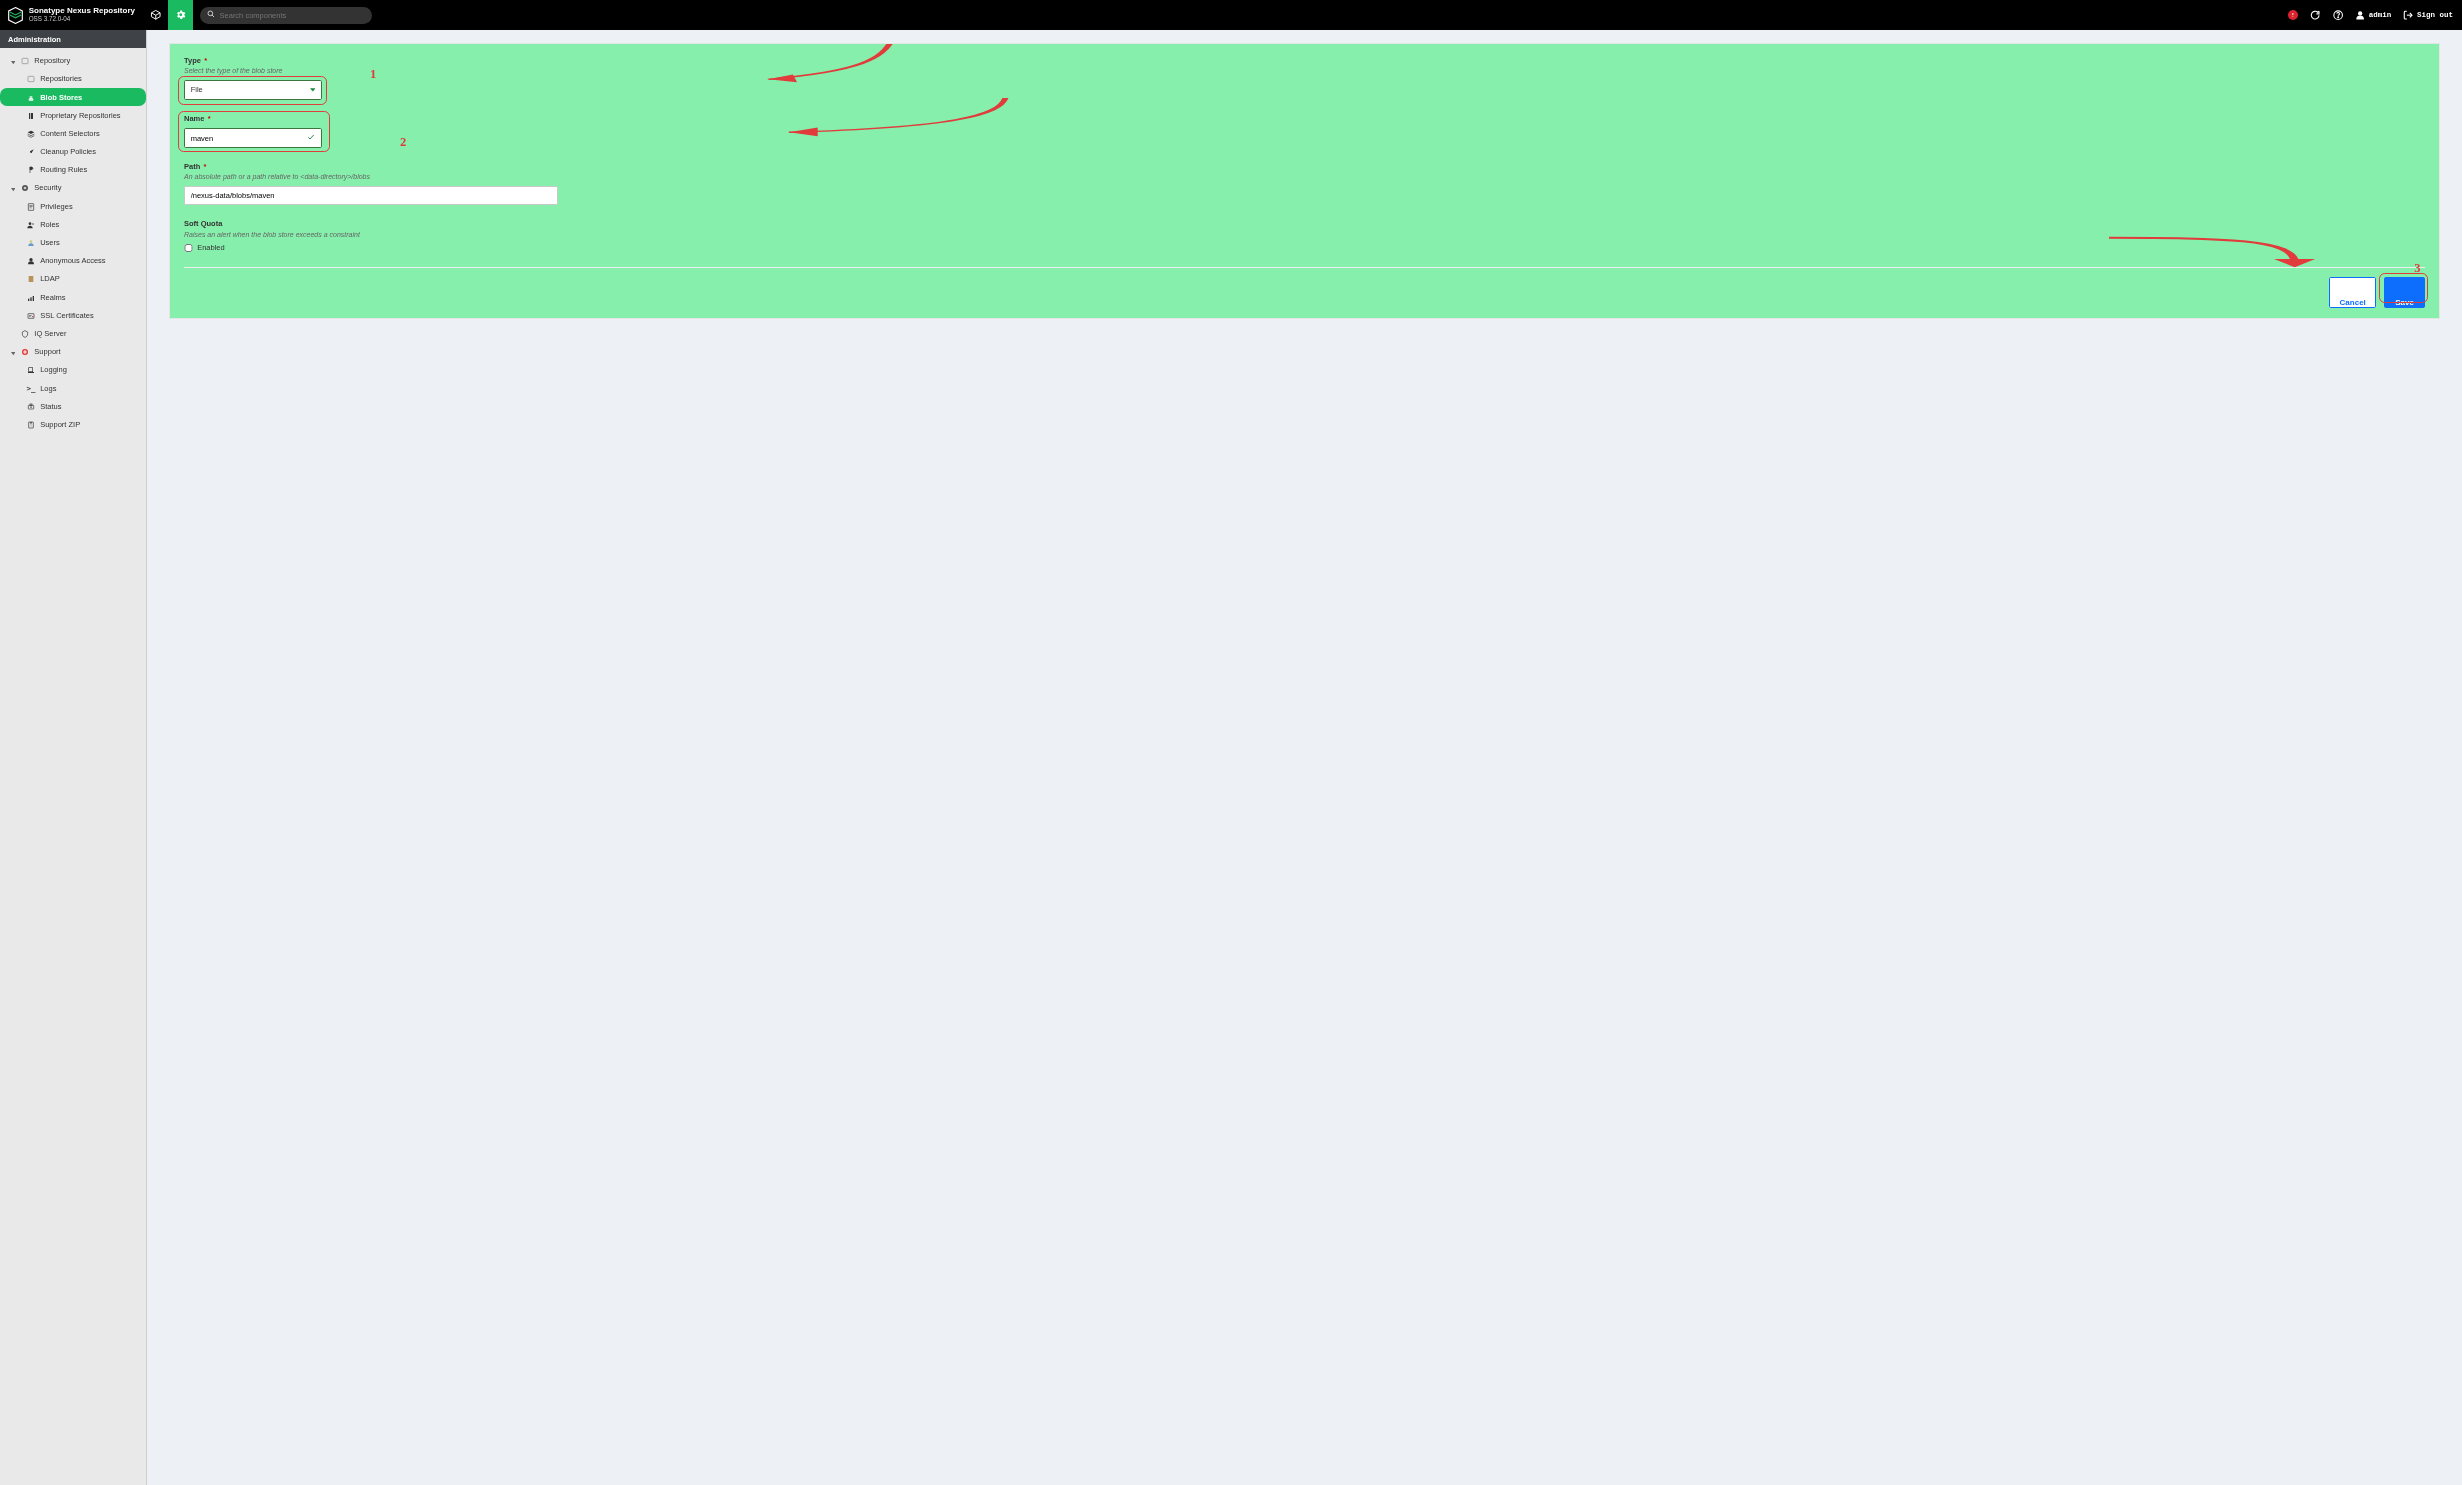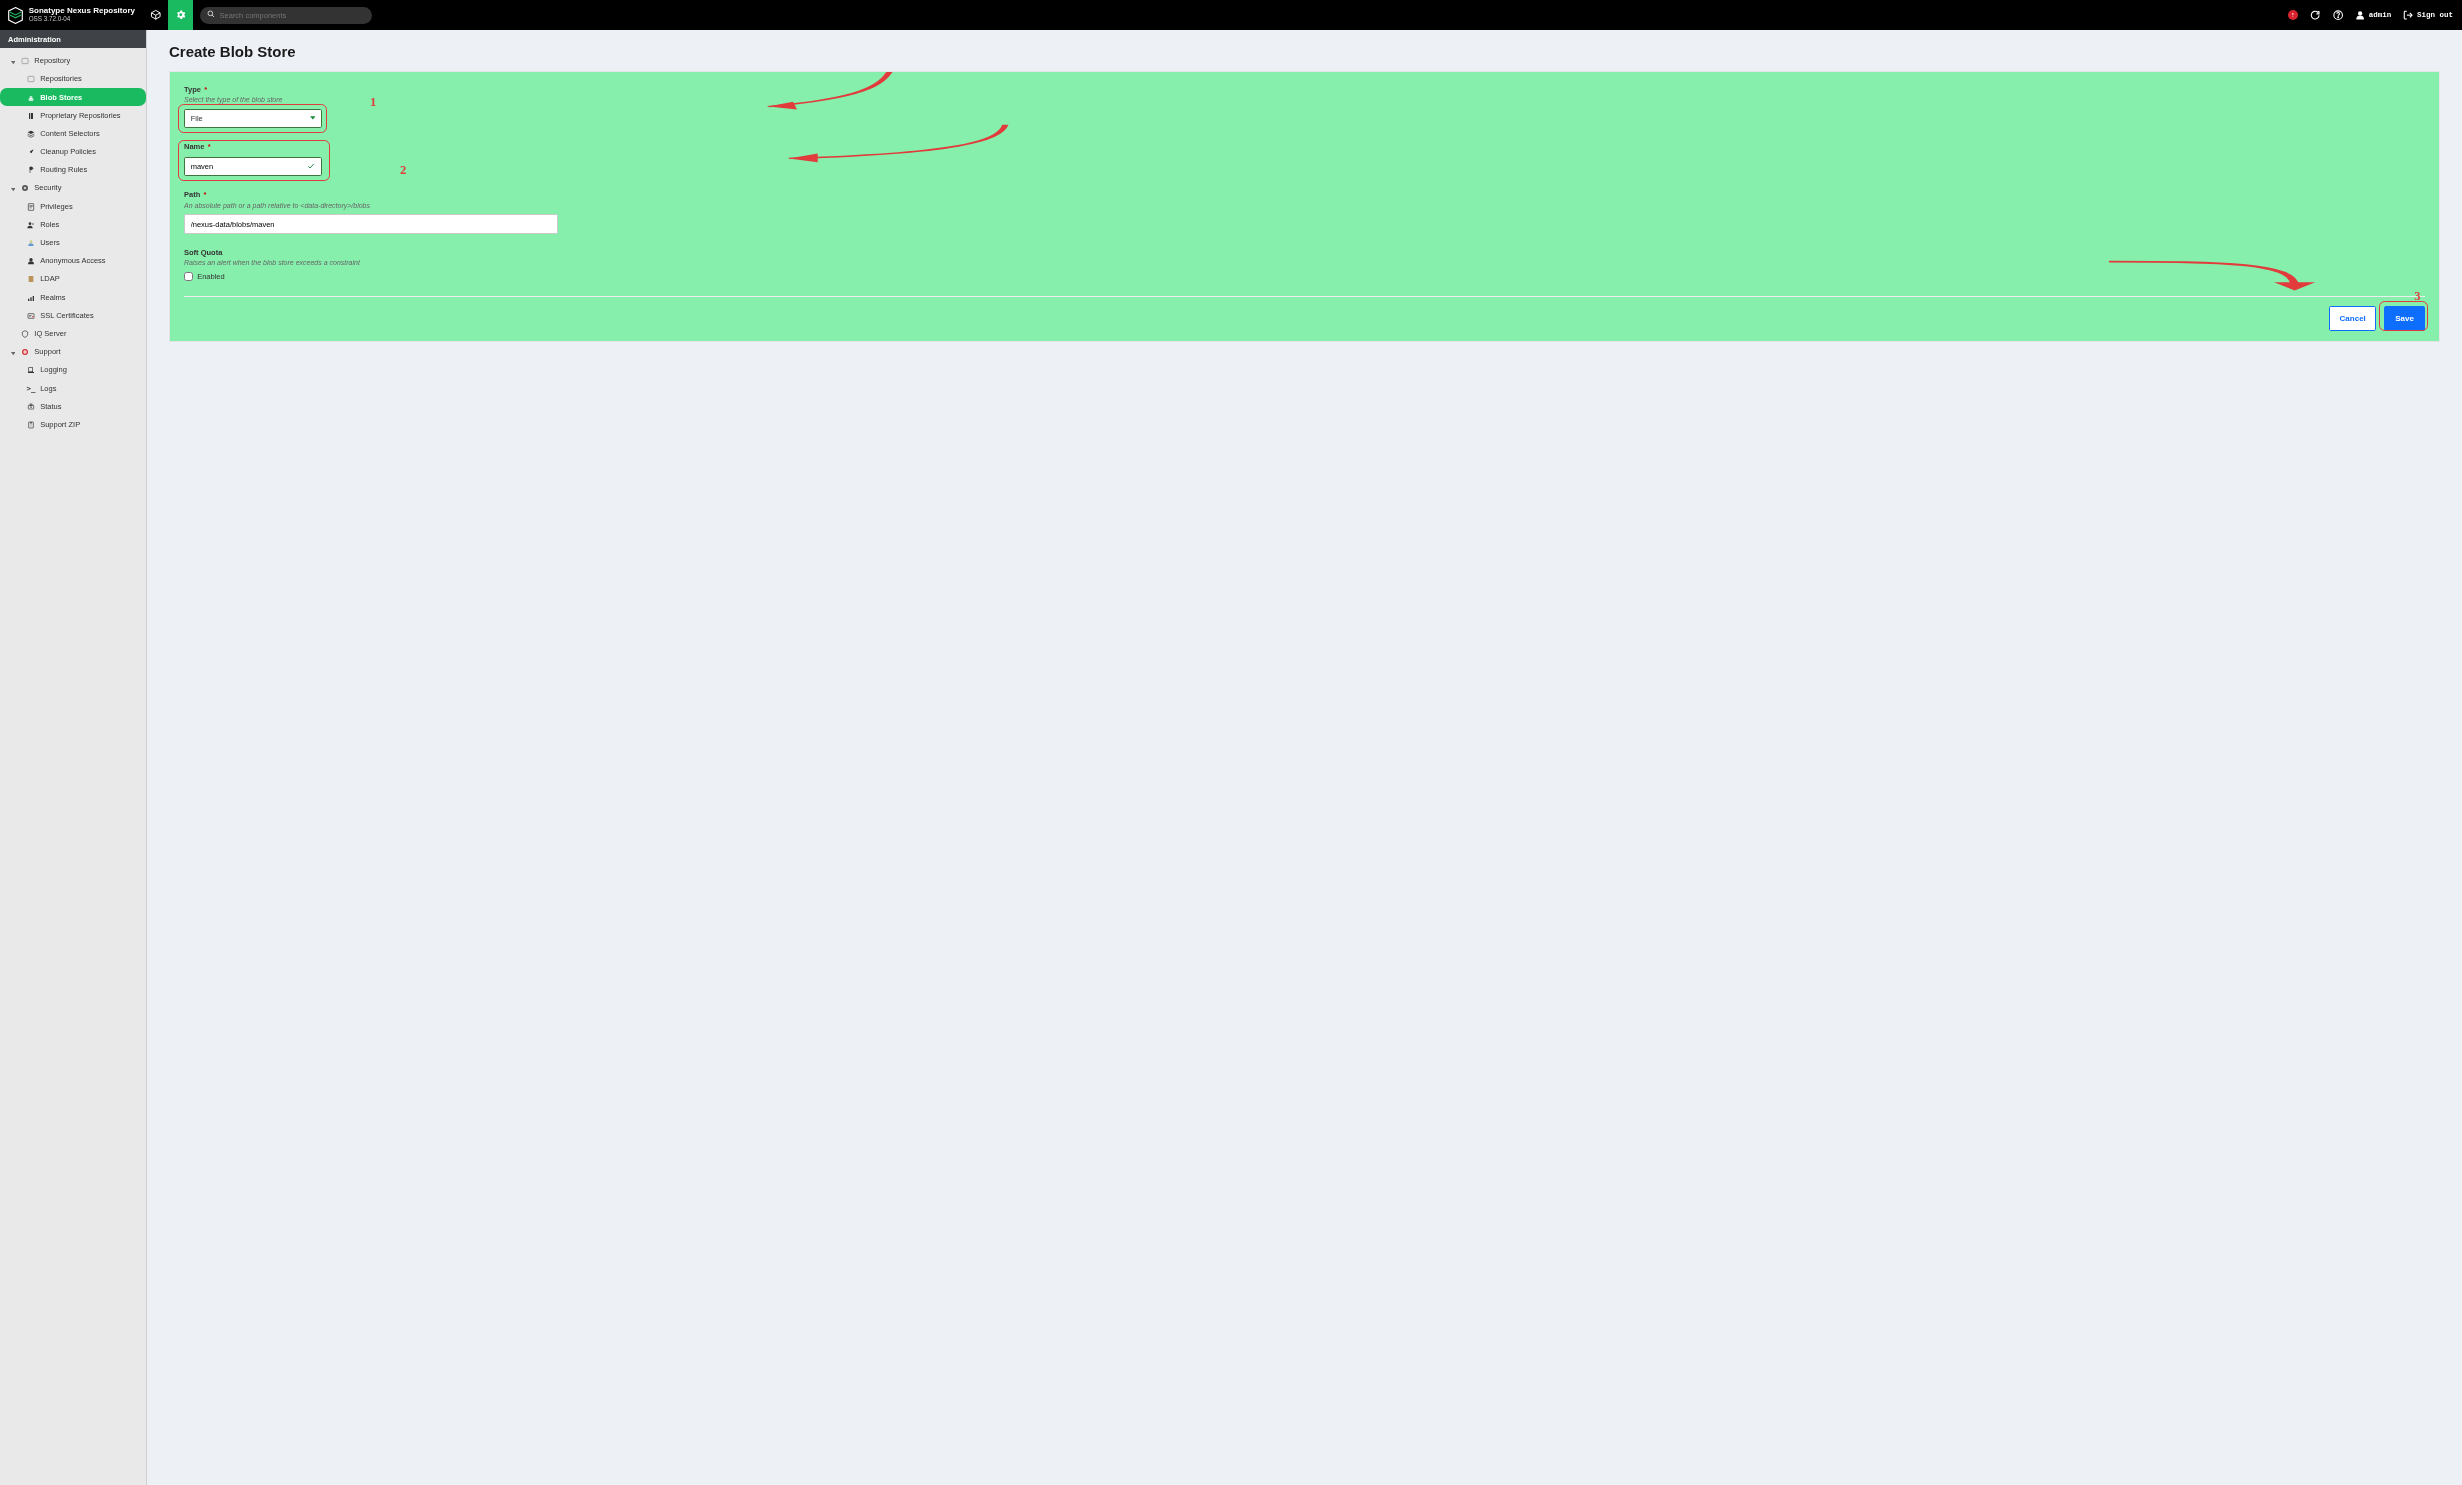--- a/index.html
+++ b/index.html
@@ -161,28 +161,28 @@
   .quota-row input[type=checkbox] { width: 8.6px; height: 8.6px; }
 
   .divider { height: 0.6px; background: #eee; margin: 15px 0 9.2px; }
 
   .actions {
     display: flex;
     justify-content: flex-end;
     gap: 8px;
   }
   .btn {
-    height: 25px;
+    height: 31px;
     min-width: 41px;
     padding: 0 9.2px;
     border-radius: 1.7px;
     font-size: 8px;
     font-weight: 600;
     cursor: pointer;
-    display: inline-flex; align-items: center; justify-content: center;
+    display: inline-flex; align-items: flex-end; justify-content: center;
   }
   .btn-secondary { background: #fff; color: #0d6efd; border: 0.6px solid #0d6efd; }
   .btn-primary   { background: #0d6efd; color: #fff; border: 0.6px solid #0d6efd; }
 
   
   .annot { position: absolute; pointer-events: none; }
   .hand-ring {
     border: 1.7px solid #e13b3b;
     border-radius: 5.7px;
   }
@@ -485,21 +485,20 @@
               <rect x="5" y="3" width="14" height="18" rx="1" fill="none" stroke="#333" stroke-width="2"></rect>
               <path d="M11 3v4h2V3 M11 9h2 M11 12h2 M11 15h2" stroke="#333" stroke-width="1.5"></path>
             </svg>
           </span>
           <span class="node-label">Support ZIP</span>
         </div>
       </div>
   </div>
 
   <div class="main">
-    <h1 class="page-title">Create Blob Store</h1>
 
     <div class="panel" style="position:relative;">
 
       <div class="form-group">
         <div class="form-label">
           <span>Type</span>
           <span class="req">*</span>
         </div>
         <div class="form-hint">Select the type of the blob store</div>
         <div class="field-wrap" style="position:relative;">

